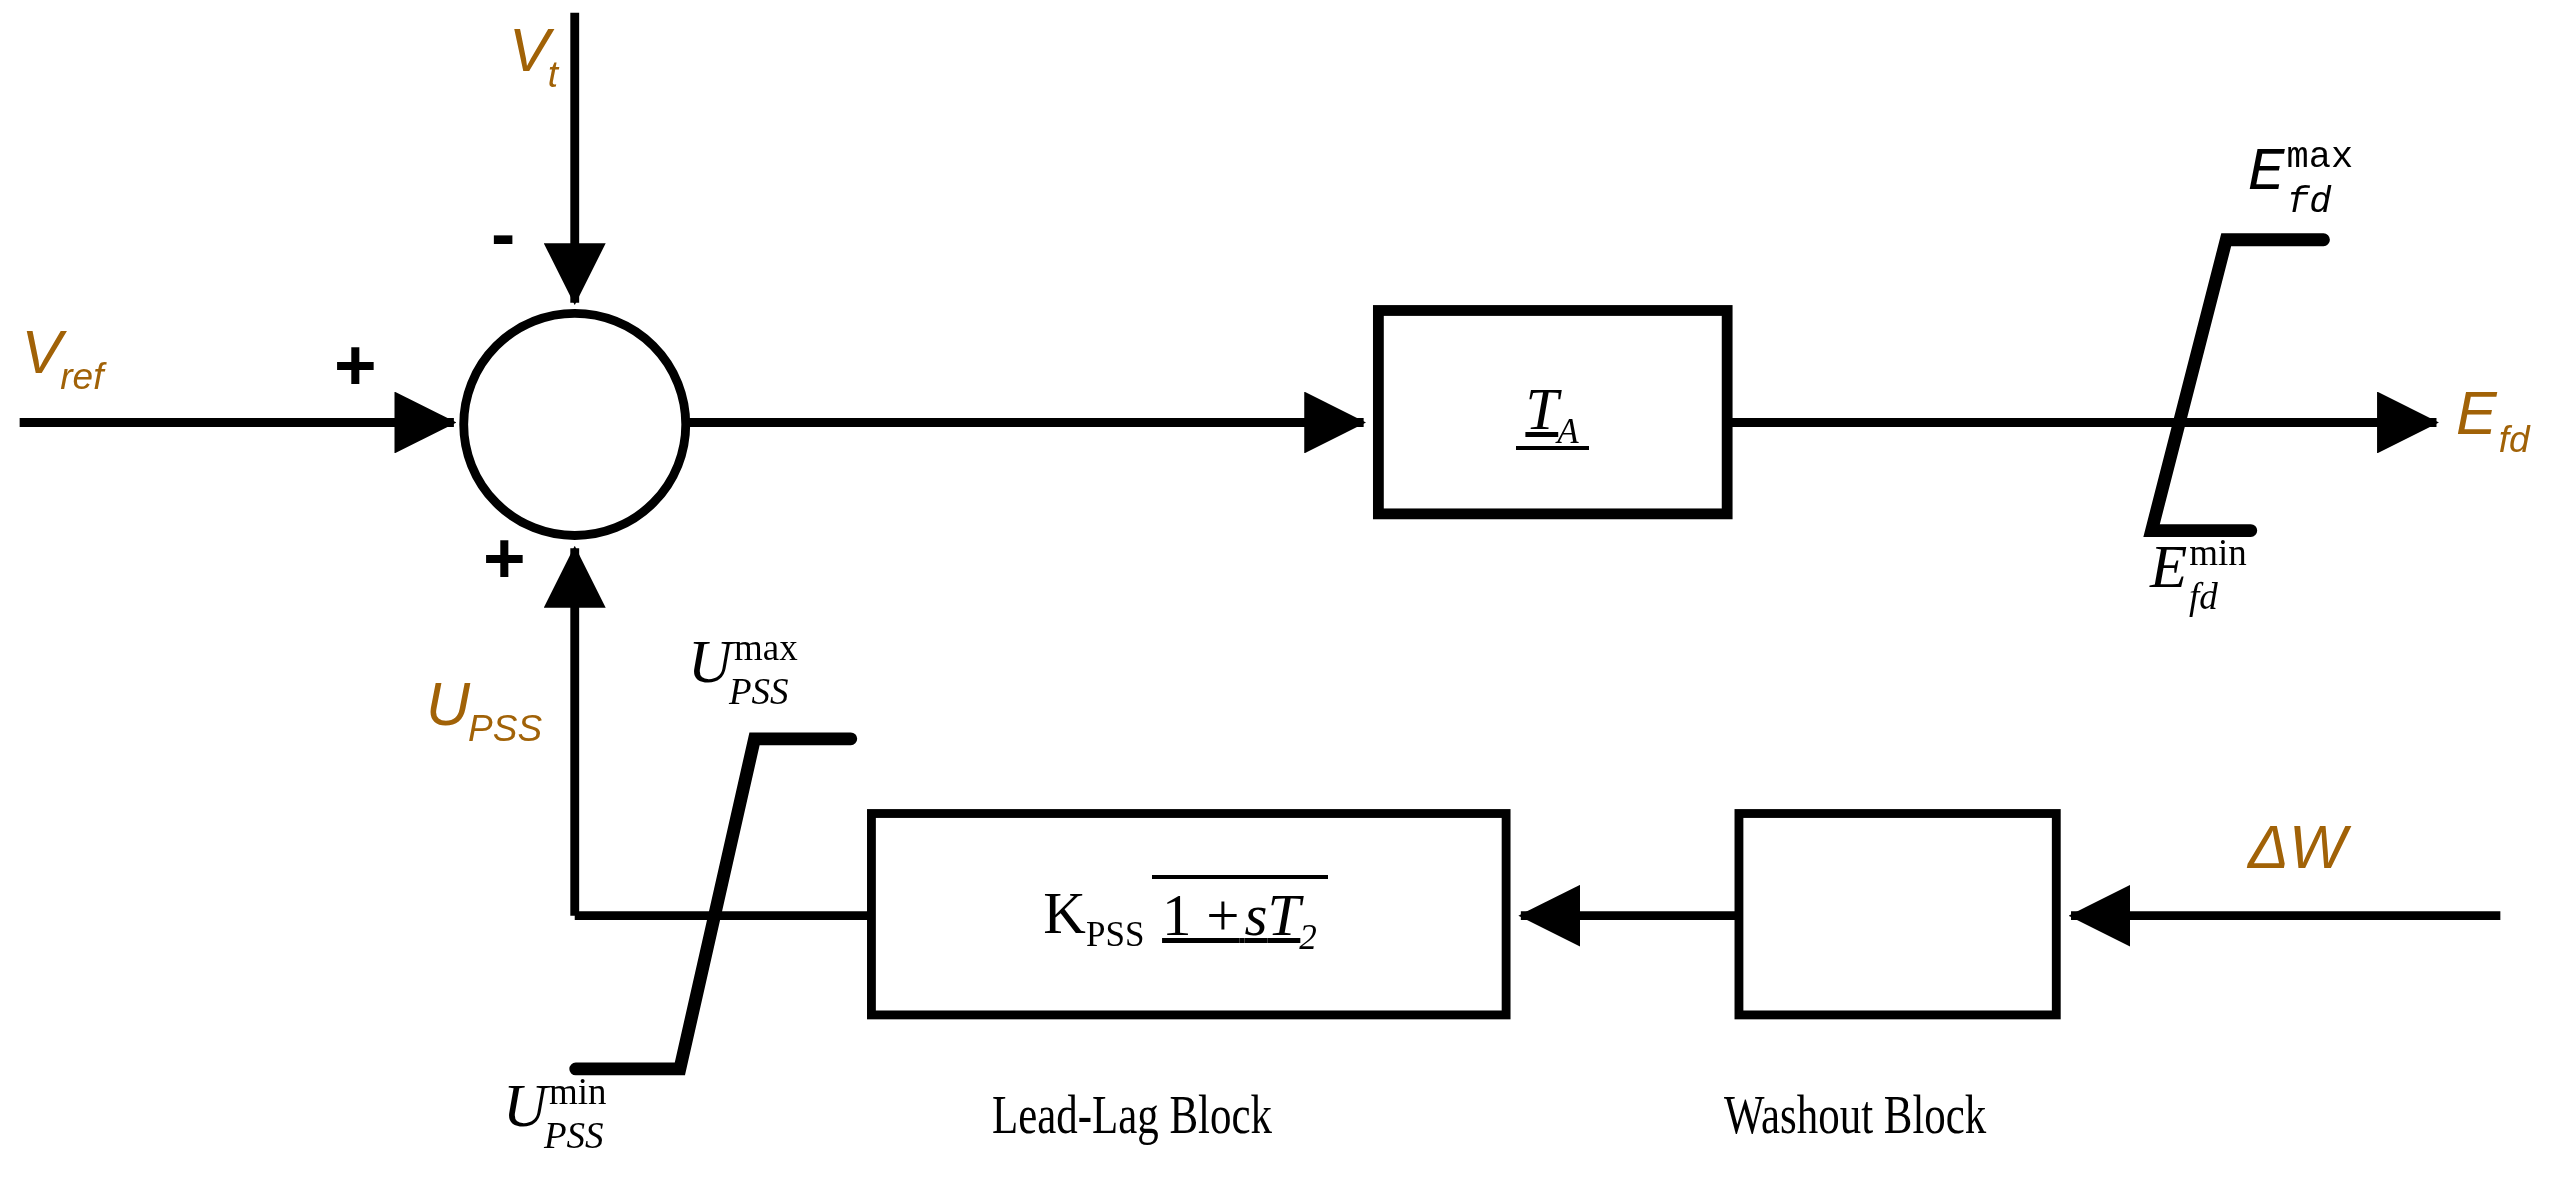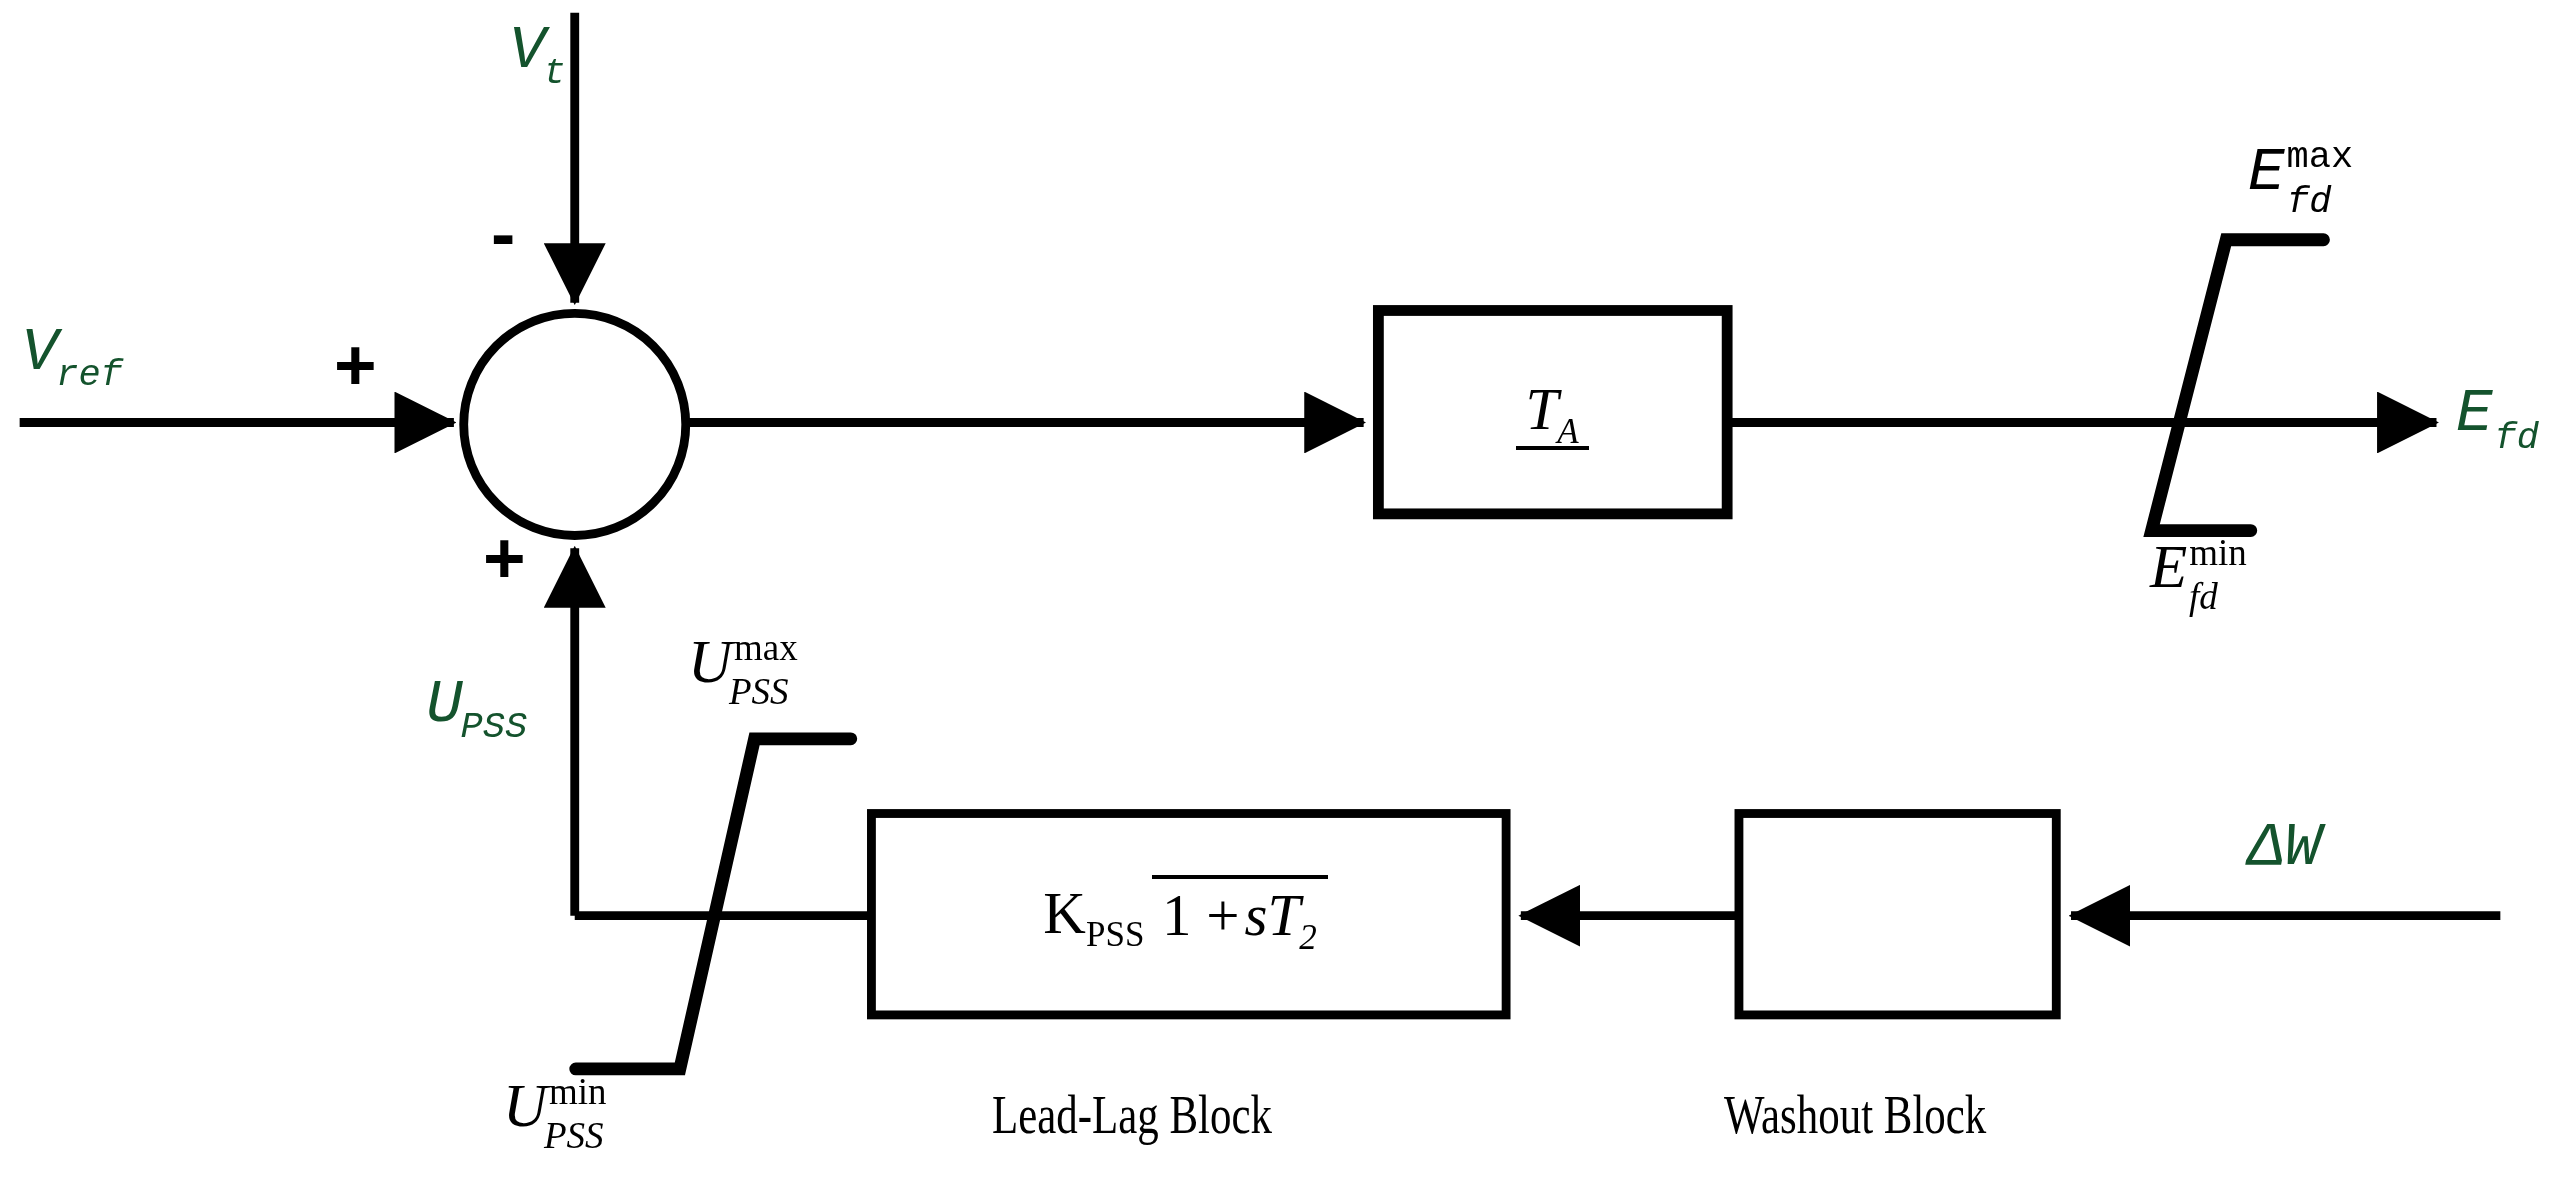--- a/index.html
+++ b/index.html
@@ -21,22 +21,22 @@
   #diagram-svg {
     position: absolute;
     left: 0;
     top: 0;
     width: 2576px;
     height: 1180px;
   }
   
   .lbl {
     position: absolute;
-    color: #14532d;
-    font-family: Liberation Mono, monospace;
+    color: #a16207;
+    font-family: Liberation Sans, sans-serif;
     white-space: nowrap;
     line-height: 1;
     user-select: none;
   }
   .mvar {
     font-style: italic;
     font-size: 61px;
   }
   .msub {
     font-style: italic;
@@ -94,20 +94,21 @@
     justify-content: center;
     color: #000;
     font-family: "Liberation Serif", "DejaVu Serif", serif;
   }
   .frac {
     display: inline-flex;
     flex-direction: column;
     align-items: center;
     justify-content: center;
     margin: 16px 2px;
+    text-decoration: underline;
   }
   .frac .num,
   .frac .den {
     padding: 2px 9.8px;
     white-space: nowrap;
     font-size: 59px;
   }
   .frac .bar {
     width: 100%;
     height: 3.9px;

